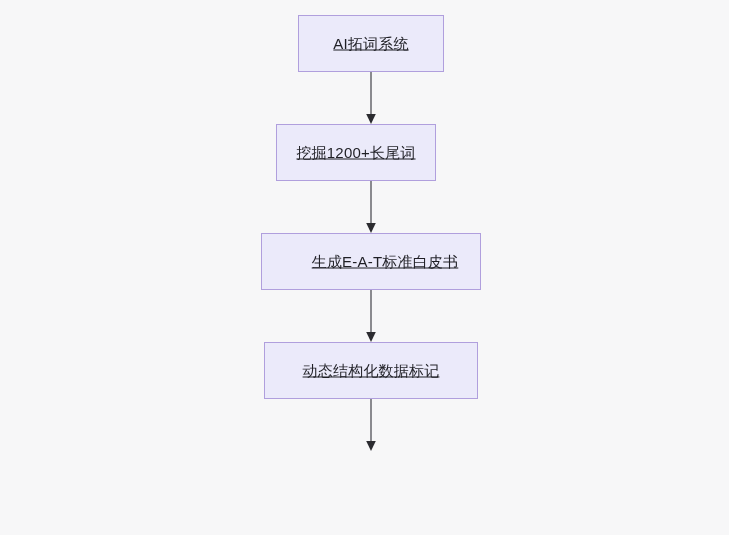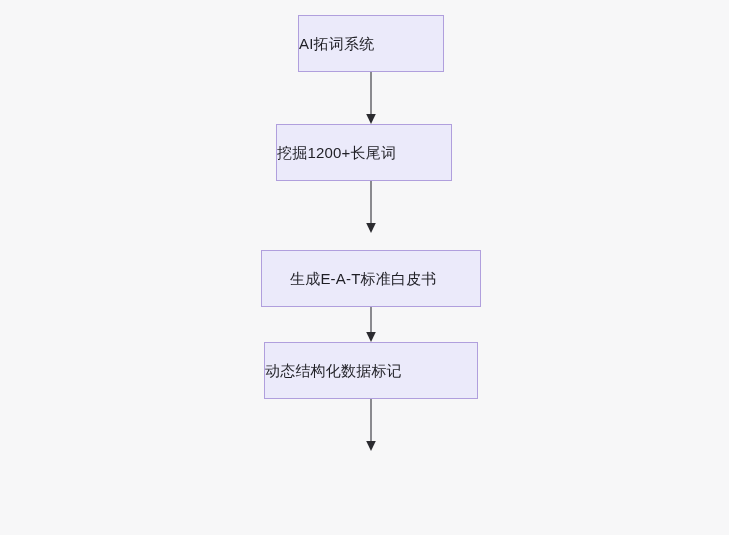--- a/index.html
+++ b/index.html
@@ -18,25 +18,27 @@
     width: 729px;
     height: 535px;
   }
   .node {
     position: absolute;
     box-sizing: border-box;
     background: #ebeafa;
     border: 1.6px solid #b09fdd;
     display: flex;
     align-items: center;
+    justify-content: center;
     color: #1f1f25;
     font-size: 15px;
     line-height: 1;
     letter-spacing: 0.2px;
     white-space: nowrap;
+    text-decoration: underline;
   }
   .node-label {
     display: block;
     transform: translateY(-0.5px);
   }
   .edge {
     position: absolute;
     overflow: visible;
   }
   .edge-line {
@@ -70,25 +72,25 @@
 
   <svg class="edge" style="left:361px; top:399px; width:20px; height:52px;" viewBox="0 0 20 52">
     <line class="edge-line" x1="10" y1="0" x2="10" y2="44"></line>
     <polygon class="edge-head" points="10,52 5.2,42 14.8,42"></polygon>
   </svg>
 
   <div class="node" style="left:298px; top:15px; width:146px; height:57px;">
     <span class="node-label">AI拓词系统</span>
   </div>
 
-  <div class="node" style="left:276px; top:124px; width:176px; height:57px;">
+  <div class="node" style="left:276px; top:124px; width:160px; height:57px;">
     <span class="node-label">挖掘1200+长尾词</span>
   </div>
 
-  <div class="node" style="left:261px; top:250px; width:220px; height:57px;padding-left:28px;">
+  <div class="node" style="left:261px; top:233px; width:220px; height:57px;padding-left:28px;">
     <span class="node-label">生成E-A-T标准白皮书</span>
   </div>
 
   <div class="node" style="left:264px; top:342px; width:214px; height:57px;">
     <span class="node-label">动态结构化数据标记</span>
   </div>
 
 
 </div>
 

